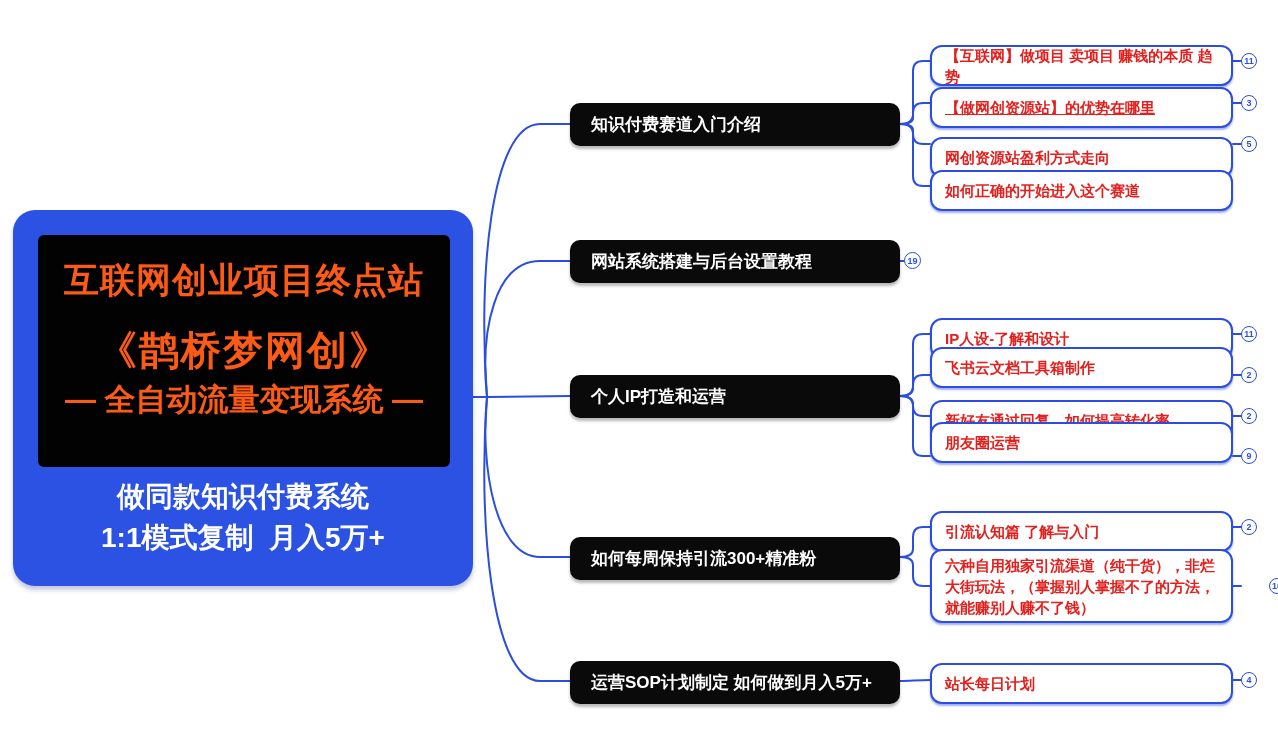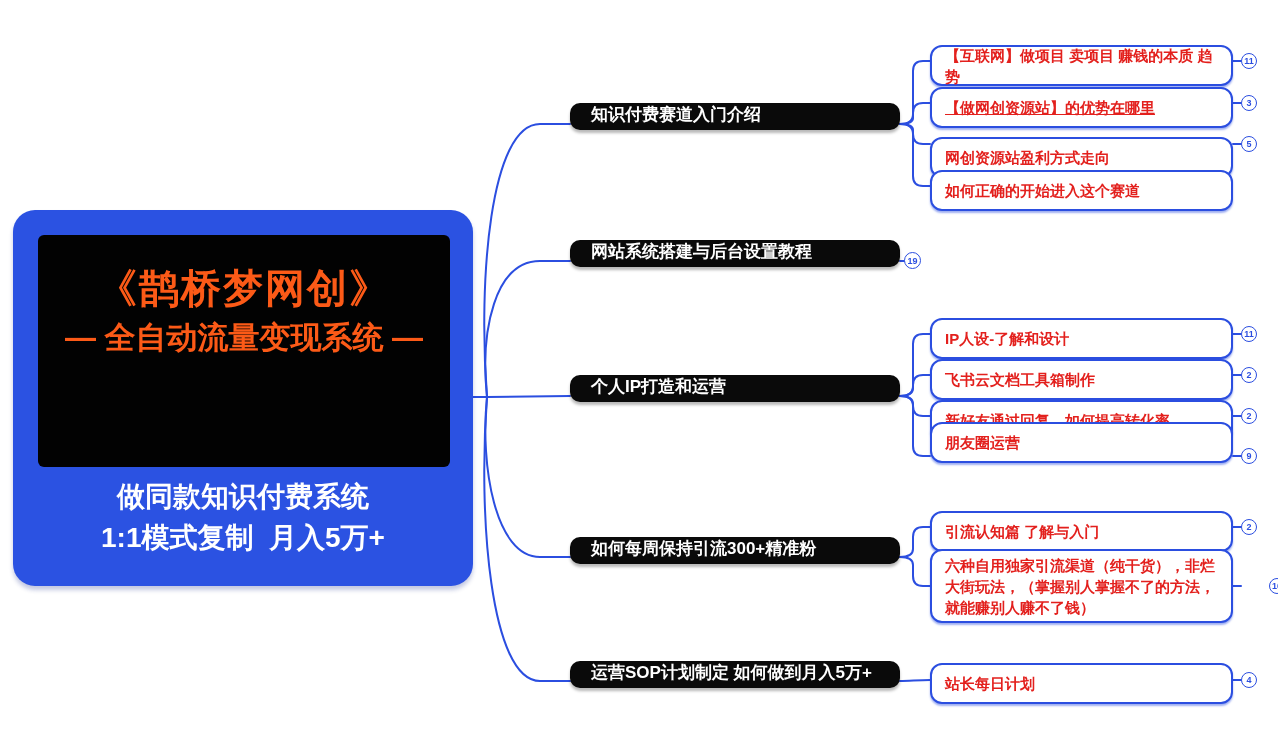--- a/index.html
+++ b/index.html
@@ -23,39 +23,39 @@
   .root-inner .t1{font-size:35px;line-height:35px;margin-top:27px;letter-spacing:1px;}
   .root-inner .t2{font-size:40px;line-height:40px;margin-top:33px;letter-spacing:2px;}
   .root-inner .t3{font-size:31px;line-height:31px;margin-top:14px;}
   .root-sub{
     position:absolute;left:0;top:266px;width:100%;text-align:center;
     color:#ffffff;font-weight:bold;font-size:28px;line-height:41px;white-space:pre;
   }
 
   
   .branch-node{
-    position:absolute;left:570px;width:330px;height:27px;
+    position:absolute;left:570px;width:330px;height:43px;
     background:#0a0a0a;border-radius:10px;color:#ffffff;font-weight:bold;
-    font-size:17px;display:flex;align-items:flex-start;padding-left:21px;
+    font-size:17px;display:flex;align-items:center;padding-left:21px;
     box-sizing:border-box;z-index:1;box-shadow:0 3px 3px rgba(0,0,0,0.28);
     white-space:nowrap;
   }
   .bn1{top:103px;} .bn2{top:240px;} .bn3{top:375px;} .bn4{top:537px;} .bn5{top:661px;}
 
   
   .leaf{
     position:absolute;left:930px;width:303px;box-sizing:border-box;
     background:#ffffff;border:2px solid #2b4ee0;border-radius:12px;
     display:flex;align-items:center;padding:4px 13px;
     color:#e3201d;font-weight:bold;font-size:15px;line-height:21px;z-index:1;
     box-shadow:0 2px 2px rgba(43,78,224,0.45);
   }
   .lf-s{height:41px;}
   .lf1{top:45px;} .lf2{top:87px;text-decoration:underline;} .lf3{top:137px;} .lf4{top:170px;}
-  .lf5{top:318px;} .lf6{top:359px;} .lf7{top:400px;} .lf8{top:422px;}
+  .lf5{top:318px;} .lf6{top:347px;} .lf7{top:400px;} .lf8{top:422px;}
   .lf9{top:511px;} .lf10{top:549px;height:74px;} .lf11{top:663px;}
 
   
   .badge{
     position:absolute;width:16px;height:16px;box-sizing:border-box;
     border:1.5px solid #2b4ee0;border-radius:50%;background:#ffffff;
     color:#2b4ee0;font-size:9px;font-weight:bold;
     display:flex;align-items:center;justify-content:center;z-index:2;
   }
   .bg1{left:1241px;top:53px;} .bg2{left:1241px;top:95px;} .bg3{left:1241px;top:136px;}
@@ -104,20 +104,21 @@
       <path d="M1233,416 L1241,416"></path>
       <path d="M1233,456 L1241,456"></path>
       <path d="M1233,527 L1241,527"></path>
       <path d="M1233,586 L1241,586"></path>
       <path d="M1233,680 L1241,680"></path>
     </g>
   </svg>
 
   <div class="root">
     <div class="root-inner">
+      <div class="t1">互联网创业项目终点站</div>
       <div class="t2">《鹊桥梦网创》</div>
       <div class="t3">— 全自动流量变现系统 —</div>
     </div>
     <div class="root-sub"><span>做同款知识付费系统</span><br><span>1:1模式复制  月入5万+</span></div>
   </div>
 
   <div class="branch-node bn1">
     <span>知识付费赛道入门介绍</span>
   </div>
   <div class="branch-node bn2">

